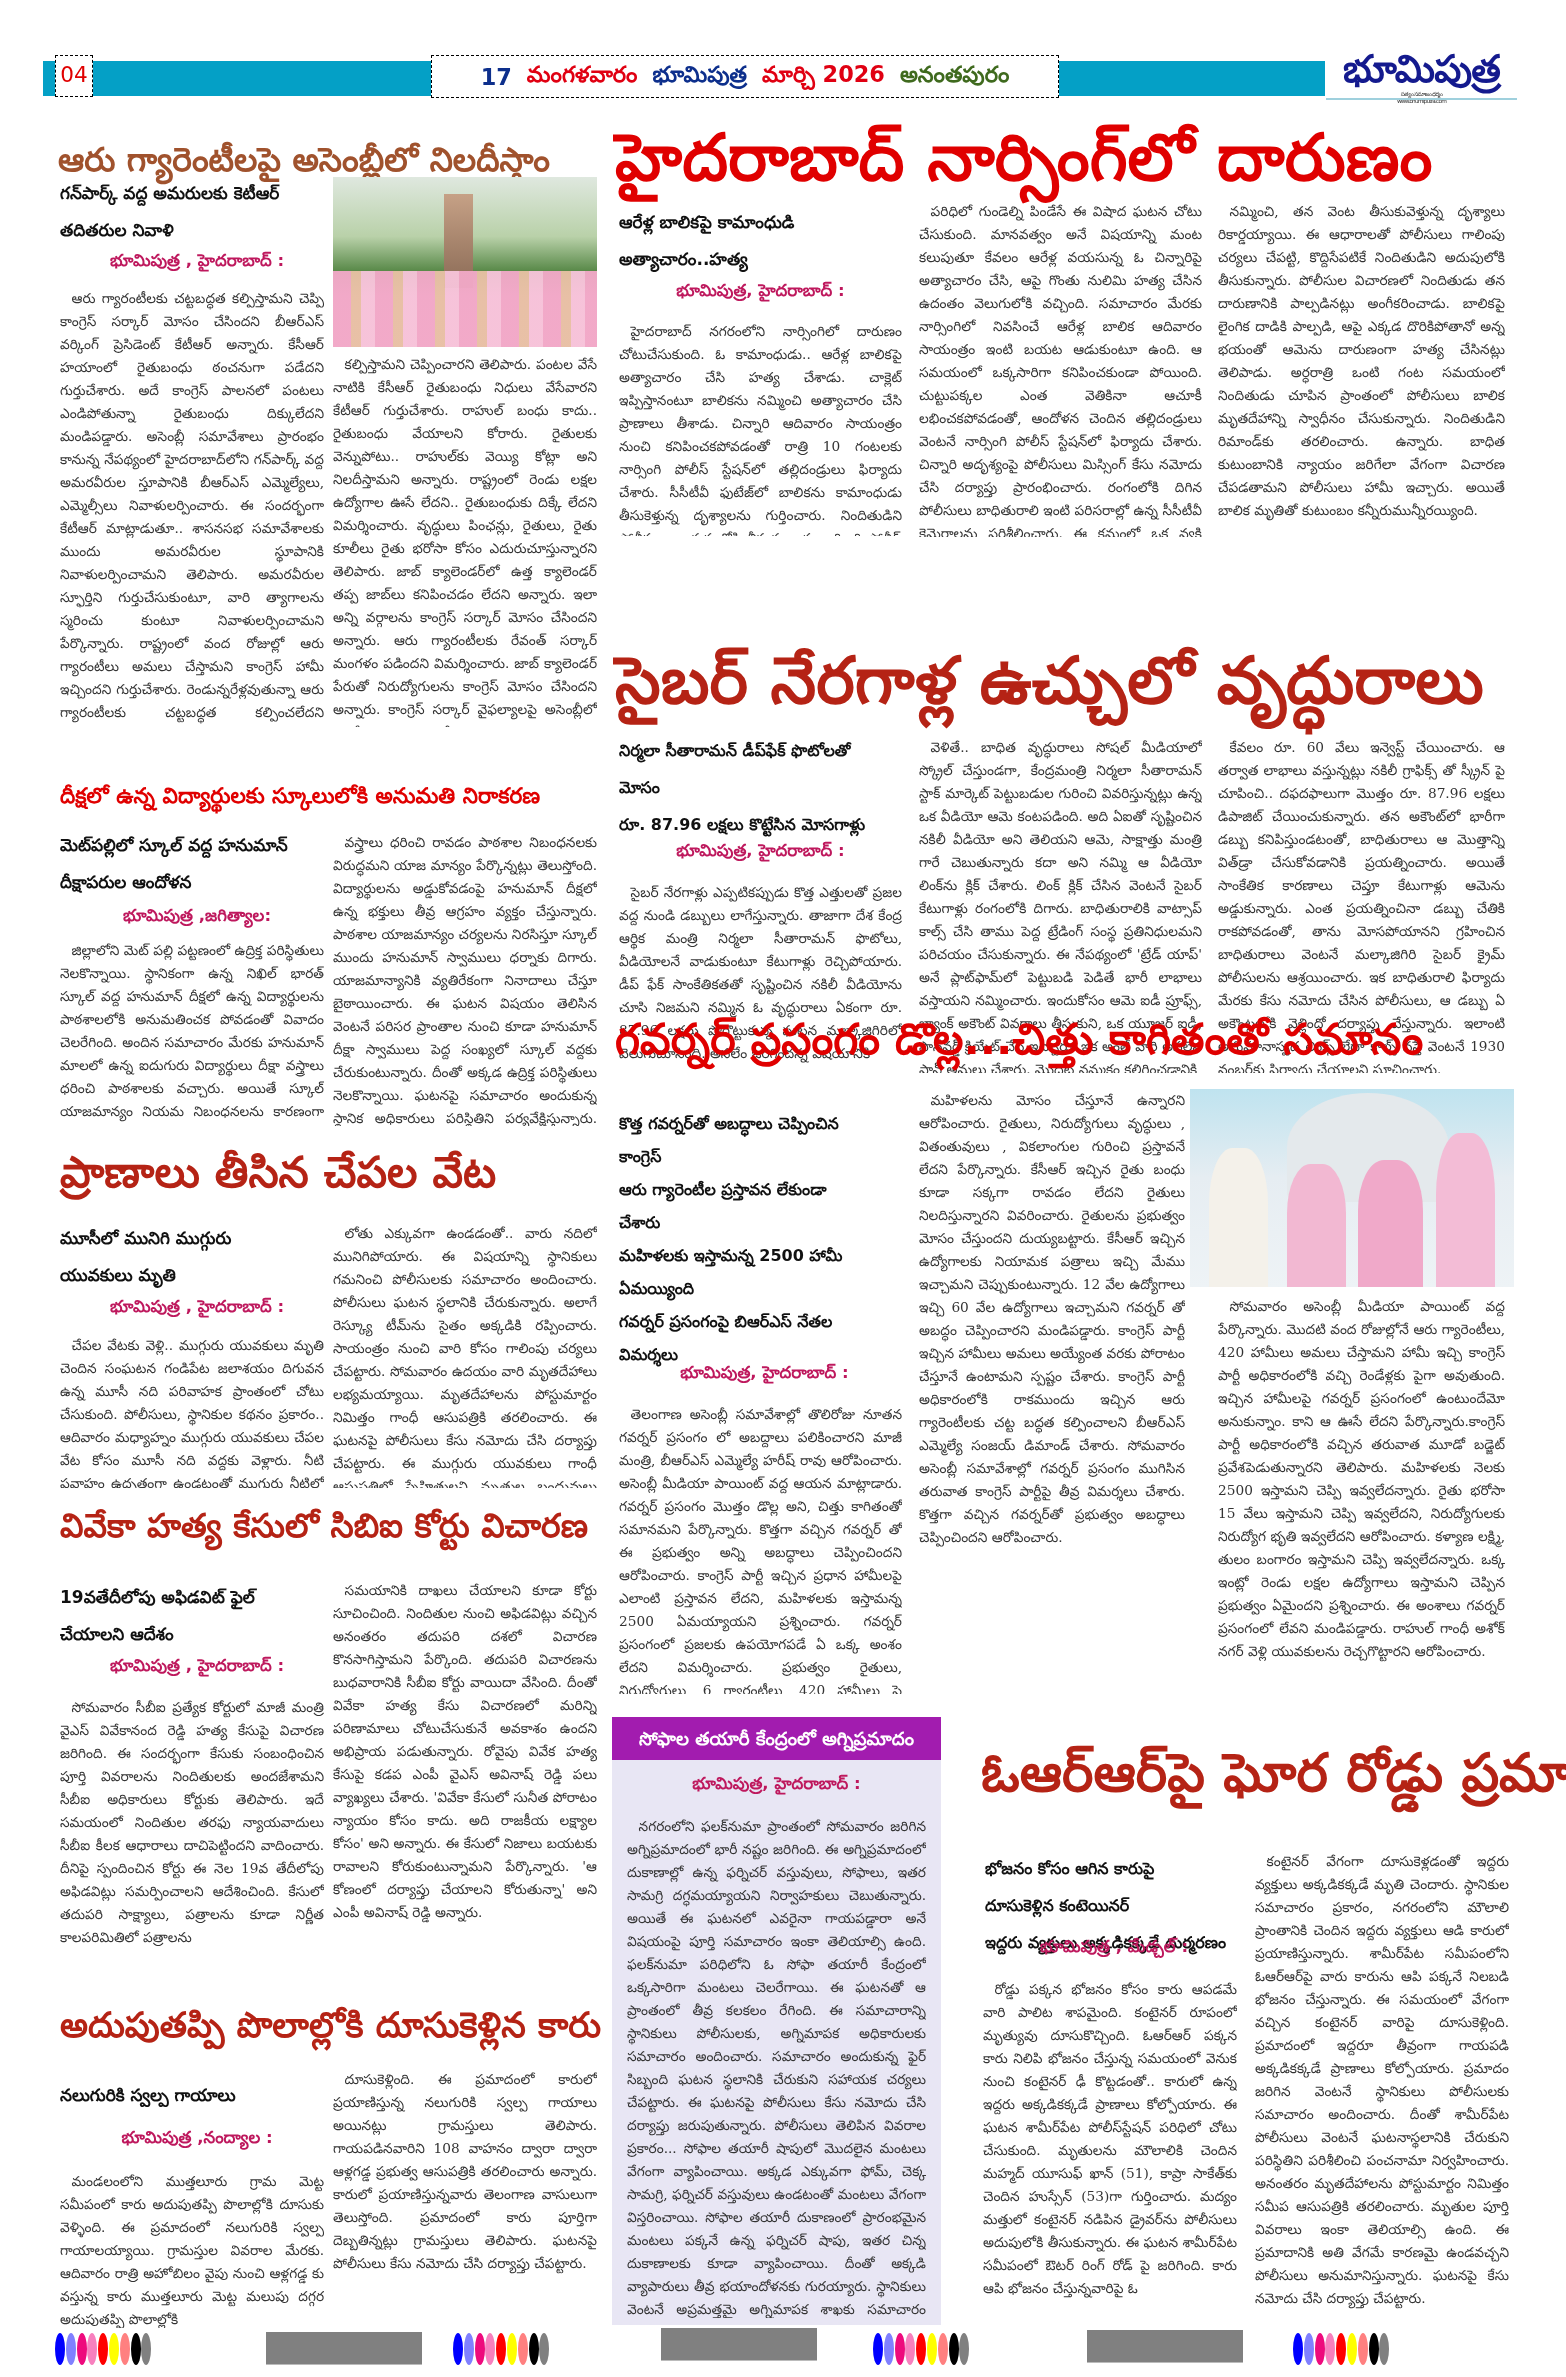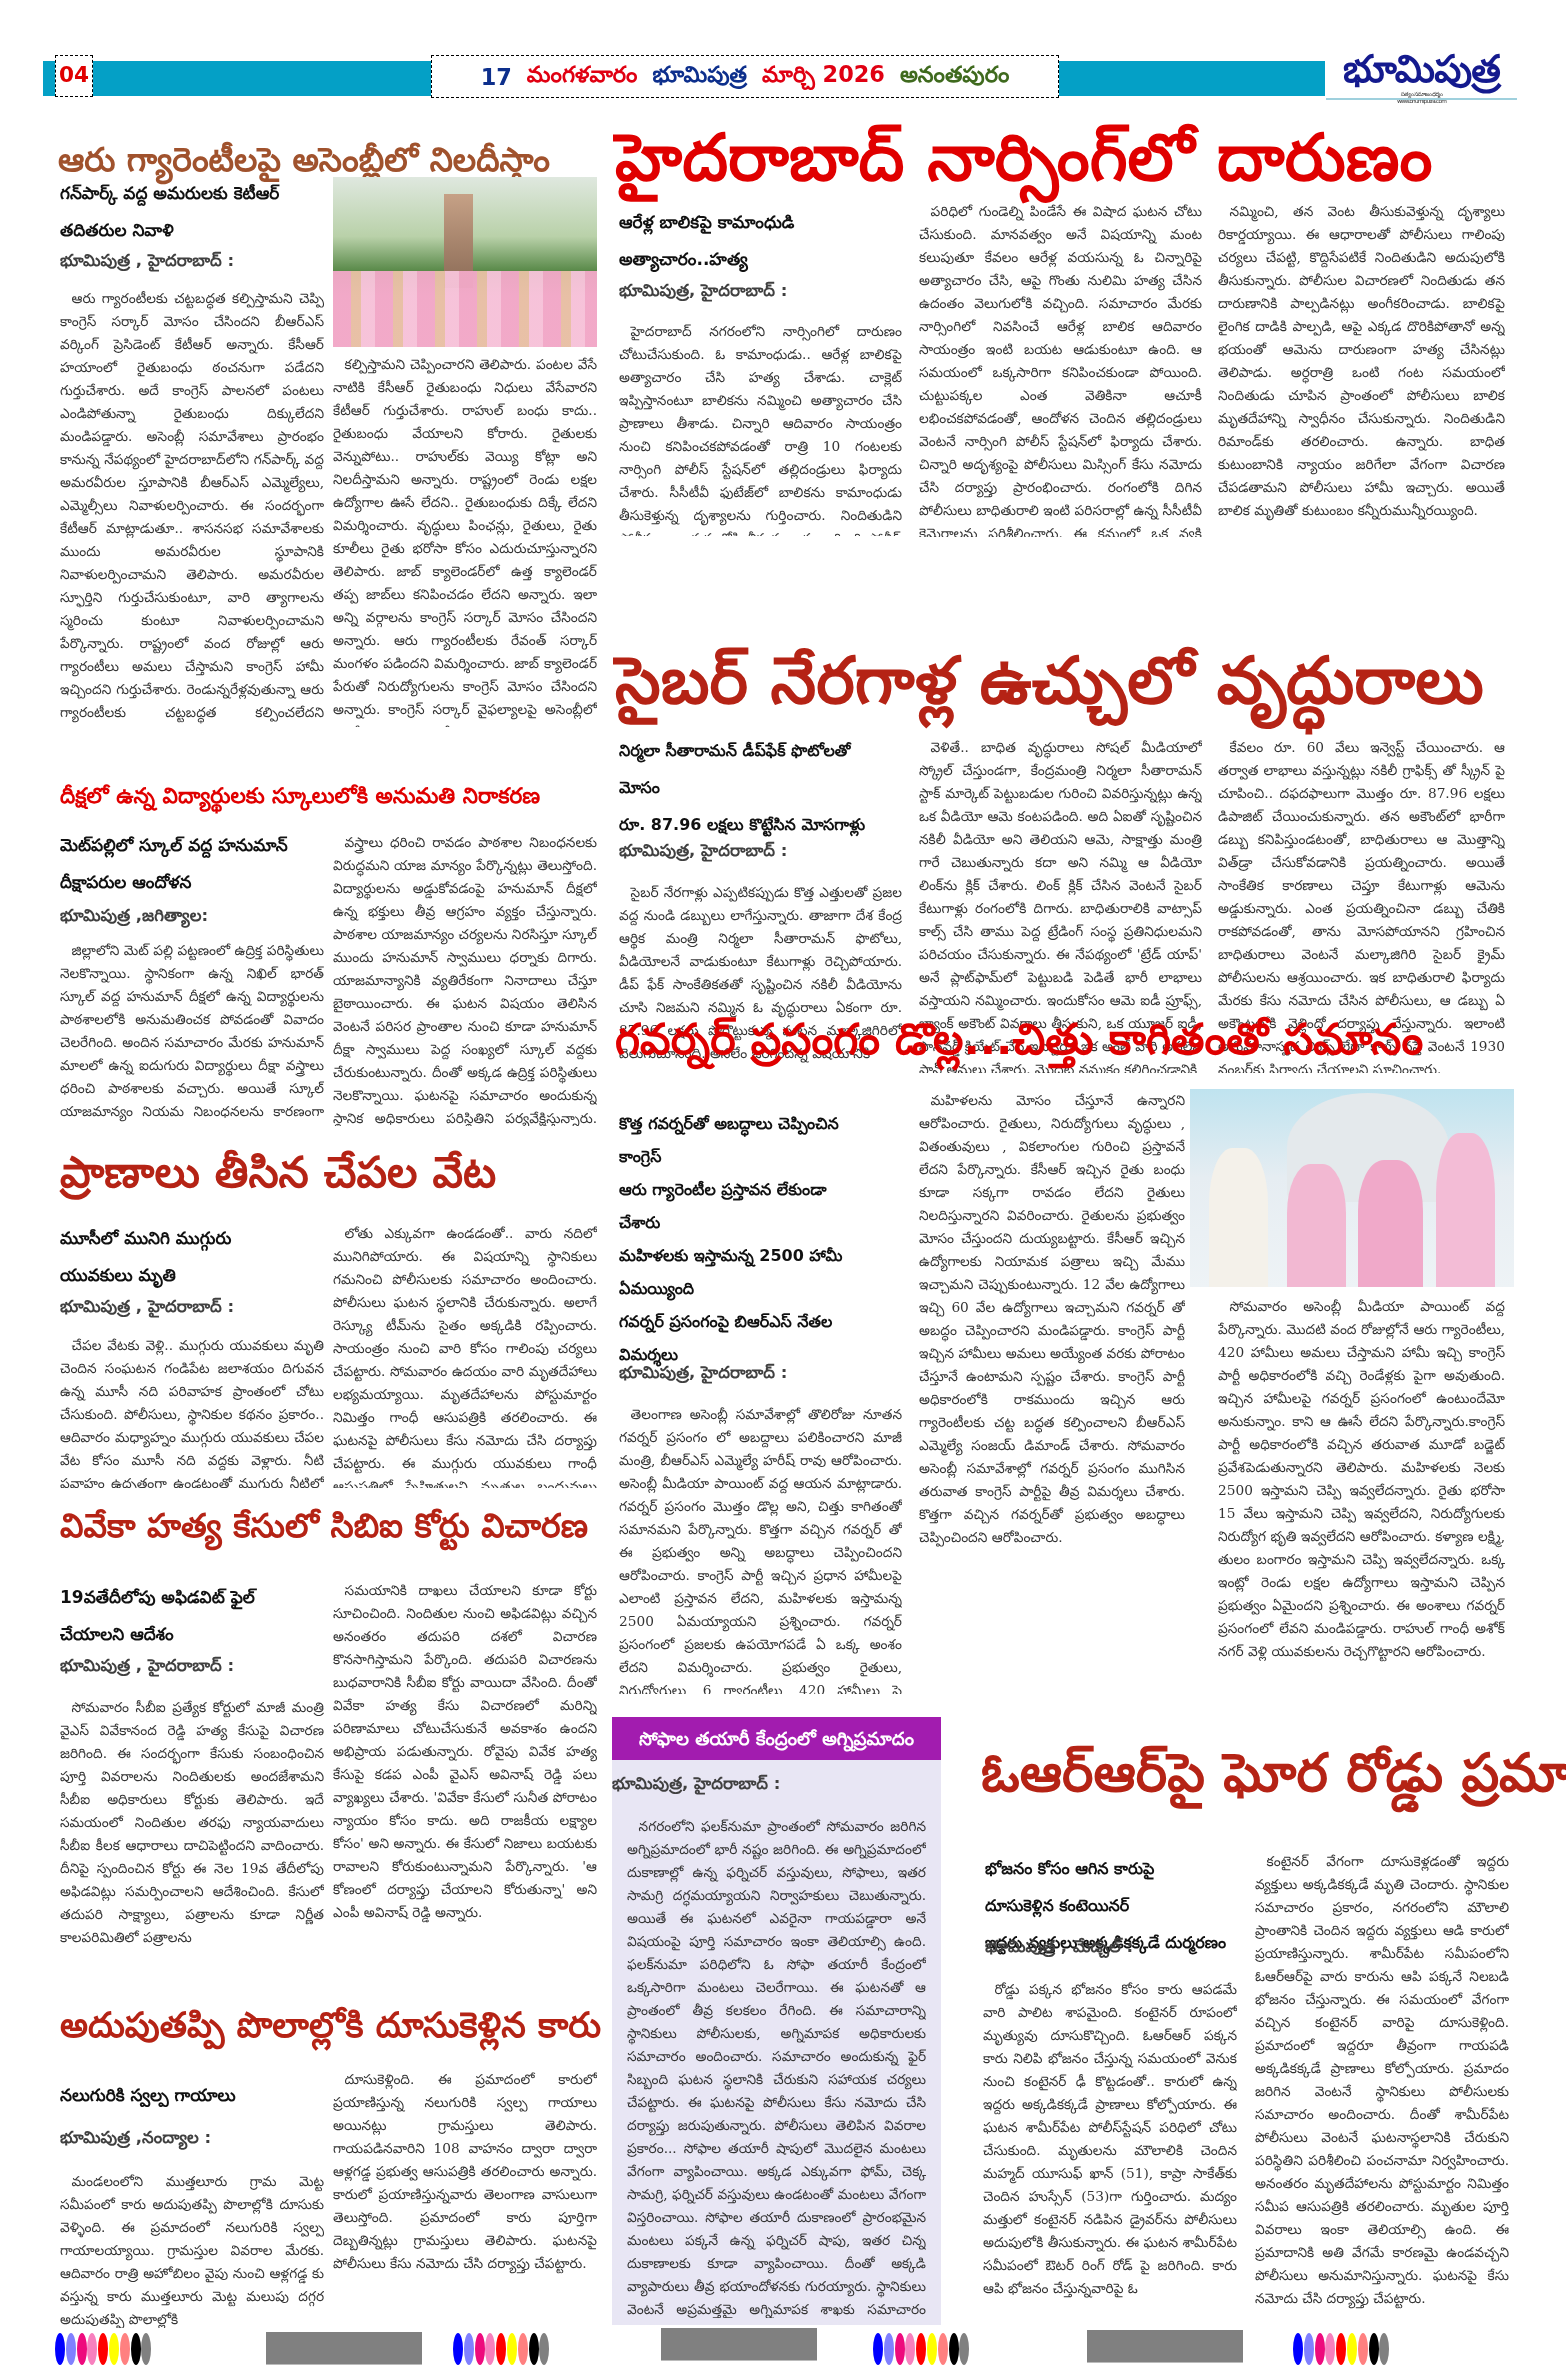--- a/index.html
+++ b/index.html
@@ -2,35 +2,35 @@
 <html style="font-size:13.3px"><head>
 <meta charset="utf-8">
 <style>
   * { box-sizing: border-box; margin: 0; padding: 0; }
   html, body { width: 1567px; height: 2377px; background: #ffffff; overflow: hidden; }
   body { position: relative; font-family: "DejaVu Sans", sans-serif; color: #222; }
 
   
   .hdr-band { position: absolute; left: 43px; top: 61px; width: 1164px; height: 35px; background: #04a0c6; }
   .hdr-band2 { position: absolute; left: 1192px; top: 61px; width: 133px; height: 35px; background: #04a0c6; }
-  .page-no { position: absolute; left: 55px; top: 55px; width: 38px; height: 42px; background: #fff; border: 1.7px dashed #000; color: #e00000; font-weight: bold; font-size: 21.6px; text-align: center; line-height: 38px; }
+  .page-no { position: absolute; left: 55px; top: 55px; width: 38px; height: 42px; background: #fff; border: 1.7px dashed #000; color: #e00000; font-weight: normal; font-size: 21.6px; text-align: center; line-height: 38px; }
   .dateline { position: absolute; left: 431px; top: 55px; width: 628px; height: 43px; background: #fff; border: 1.7px dashed #000; display: flex; align-items: center; justify-content: center; gap: 15px; font-size: 22.4px; font-weight: bold; }
   .d-blue { color: #0d2f8c; } .d-red { color: #e00012; } .d-green { color: #3f6a1e; }
   .masthead { position: absolute; left: 1326px; top: 48px; width: 191px; height: 52px; color: #141a8e; font-size: 38px; font-weight: bold; text-align: center; line-height: 43px; letter-spacing: -0.8px; }
   .masthead small { display: block; font-size: 5.8px; font-weight: normal; color: #333; line-height: 6.7px; }
   .mast-line { position: absolute; left: 1326px; top: 98px; width: 191px; height: 1.7px; background: #9fd0dd; }
 
   
   .hl { position: absolute; font-weight: bold; white-space: nowrap; line-height: 1; }
   .hl-brown { color: #a0522d; }
   .hl-red { color: #e00000; }
   .hl-dred { color: #b52315; }
 
   .sub { position: absolute; font-weight: bold; color: #111; font-size: 17px; line-height: 37px; }
-  .byline { position: absolute; color: #404040; font-size: 16.6px; font-weight: bold; }
+  .byline { position: absolute; color: #be185d; font-size: 16.6px; font-weight: bold; text-align: center; }
   .body { position: absolute; font-family: "DejaVu Serif", serif; font-size: 13.7px; line-height: 23px; color: #333; text-align: justify; overflow: hidden; }
   .body p { text-indent: 11.6px; }
 
   .photo { position: absolute; overflow: hidden; }
   .photo-gunpark { background: linear-gradient(180deg, #dfe8df 0%, #b9d1a9 35%, #5a8a4a 55%, #e9a9c9 70%, #f1b8d3 100%); }
   .photo-gunpark .pillar { position: absolute; left: 42%; top: 10%; width: 11%; height: 55%; background: linear-gradient(#c6a186,#8a6a55); }
   .photo-gunpark .crowd { position: absolute; left: 0; right: 0; bottom: 0; height: 45%; background: repeating-linear-gradient(90deg,#f2a9c8 0 18.3px,#e8c1a4 18.3px 28px,#f7c4da 28px 42px); opacity: .95; }
   .photo-press { background: linear-gradient(180deg,#bfe3ef 0%,#e6edf2 45%,#eef3f6 100%); }
   .photo-press .dome { position: absolute; left: 30%; top: 2%; width: 50%; height: 55%; border-radius: 50% 50% 8% 8%; background: #e4e9ec; }
   .photo-press .p { position: absolute; bottom: 0; border-radius: 40% 40% 0 0; }

